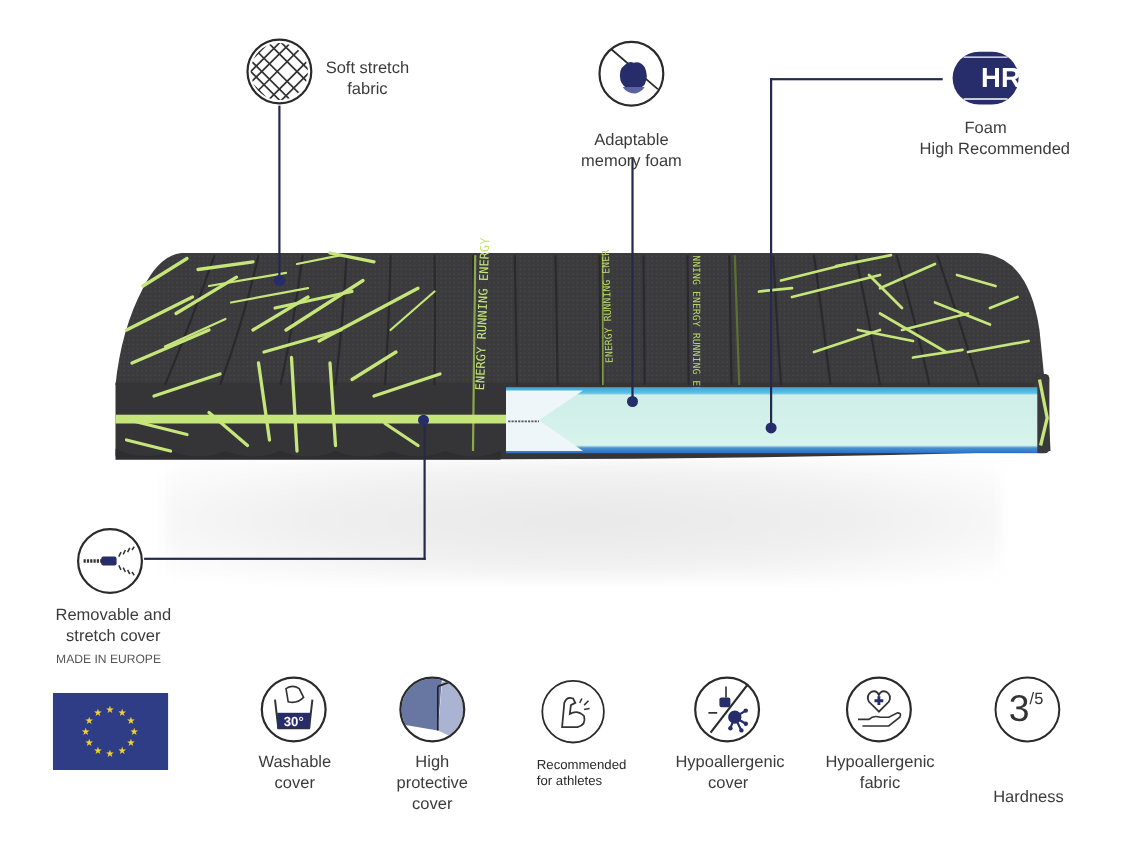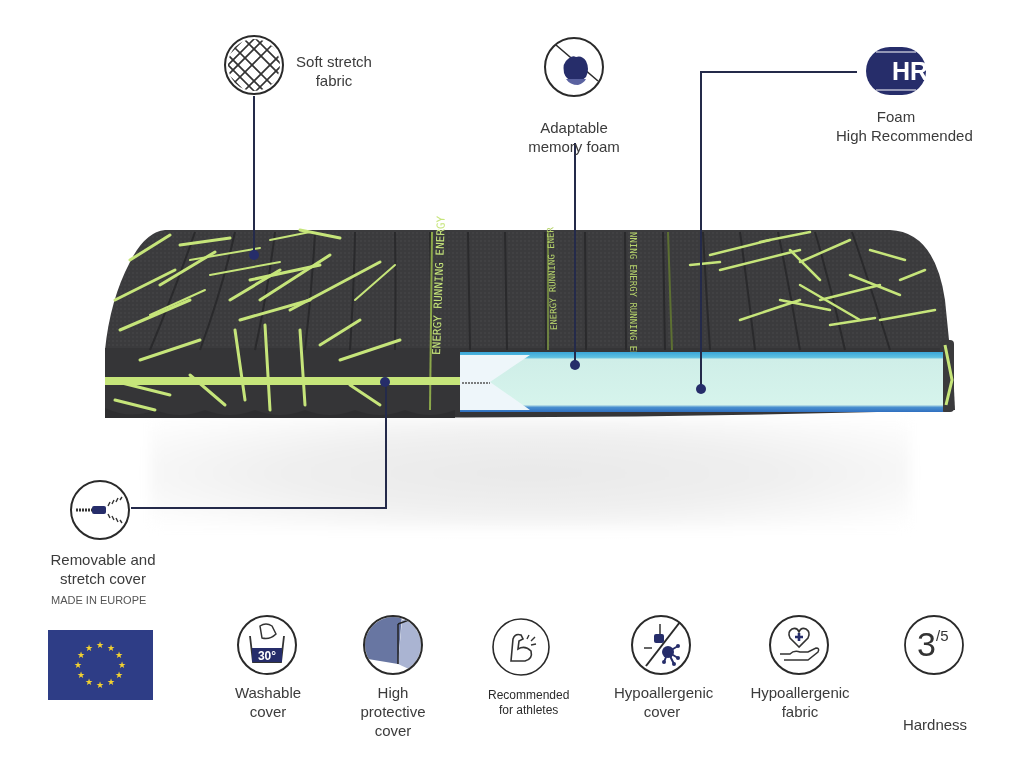--- a/index.html
+++ b/index.html
@@ -246,21 +246,21 @@
   <span>High</span>
   <span>protective</span>
   <span>cover</span>
 </div>
 
 <svg class="ico" style="left:491px;top:617px" width="60" height="60">
   <circle cx="30" cy="30" r="28" fill="#fff" stroke="#2a2a2a" stroke-width="1.6"></circle>
   <path d="M20,44 L22,22 Q24,16 30,18 L32,22 L28,24 L27,32 Q34,28 40,34 Q42,42 34,44 Z" fill="none" stroke="#333" stroke-width="1.6"></path>
   <path d="M36,22 L38,18 M40,24 L44,20 M40,28 L45,27" stroke="#333" stroke-width="1.4"></path>
 </svg>
-<div class="abs small" style="left:488px;top:688px;text-align:center;">
+<div class="abs small" style="left:488px;top:688px;">
   <span style="display:block">Recommended</span>
   <span style="display:block">for athletes</span>
 </div>
 
 <svg class="ico" style="left:630px;top:614px" width="62" height="62">
   <circle cx="31" cy="31" r="29" fill="#fff" stroke="#2a2a2a" stroke-width="2"></circle>
   <line x1="16" y1="52" x2="50" y2="8" stroke="#2a2a2a" stroke-width="2"></line>
   <rect x="24" y="20" width="10" height="9" rx="2" fill="#262d6a"></rect>
   <path d="M30,10 L30,20 M14,34 L22,34" stroke="#333" stroke-width="1.5"></path>
   <circle cx="38" cy="38" r="6" fill="#262d6a"></circle>

